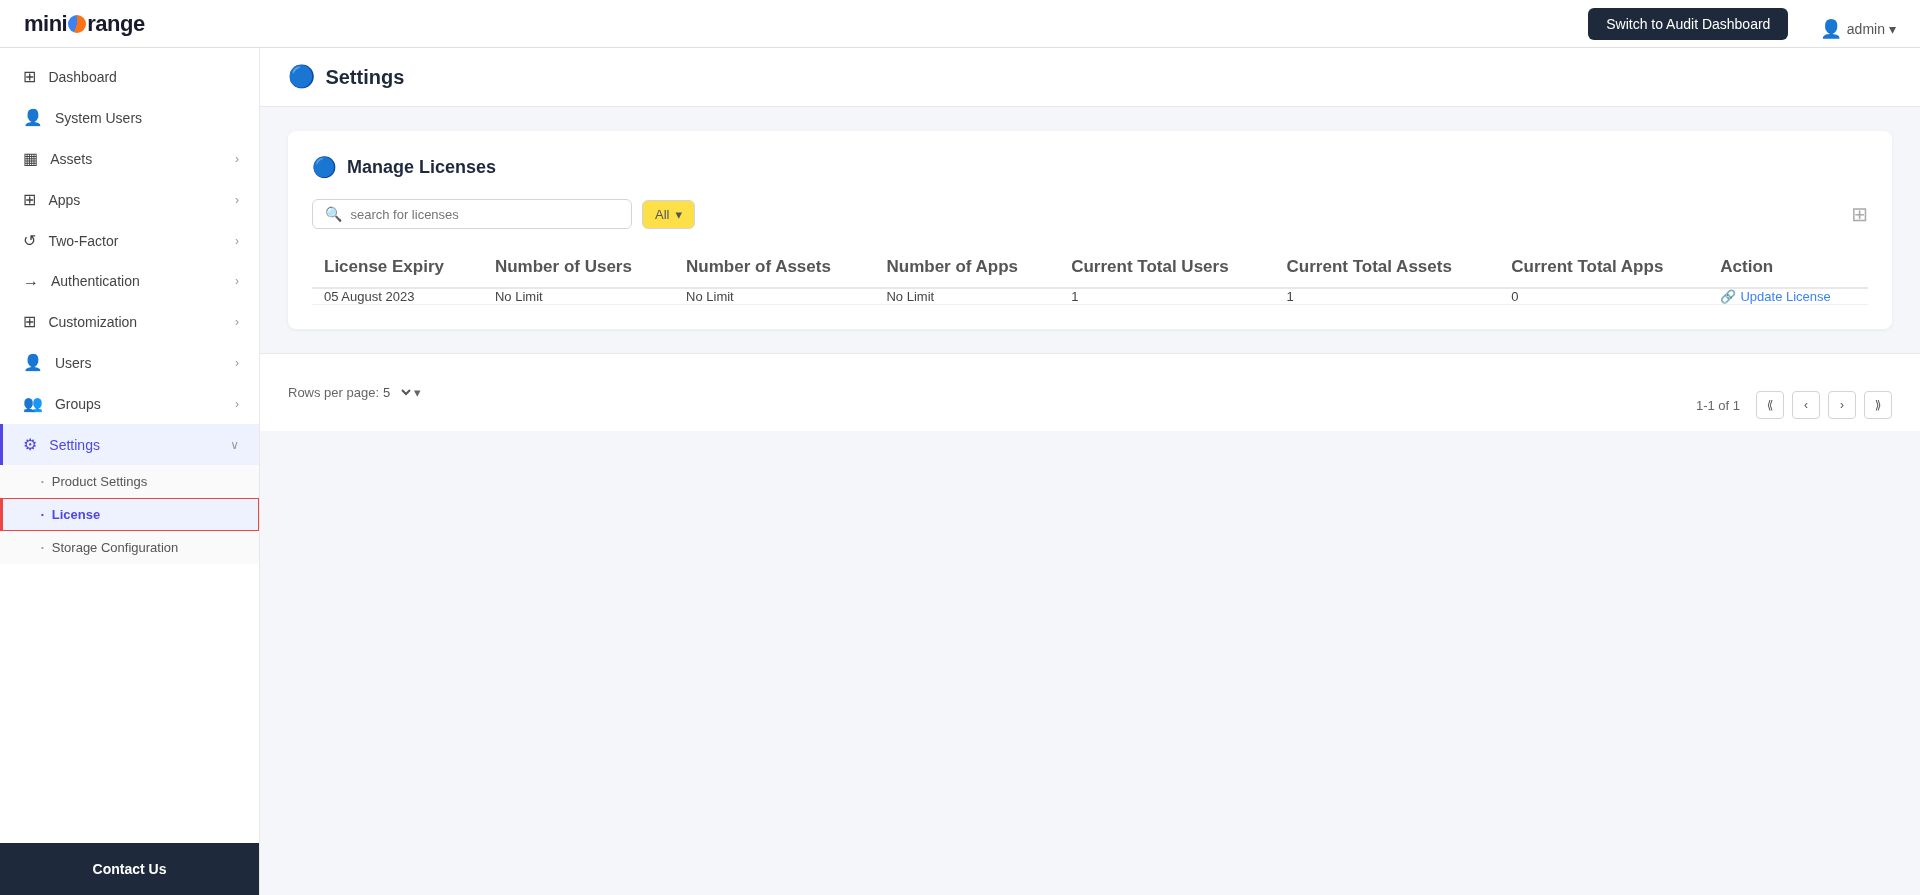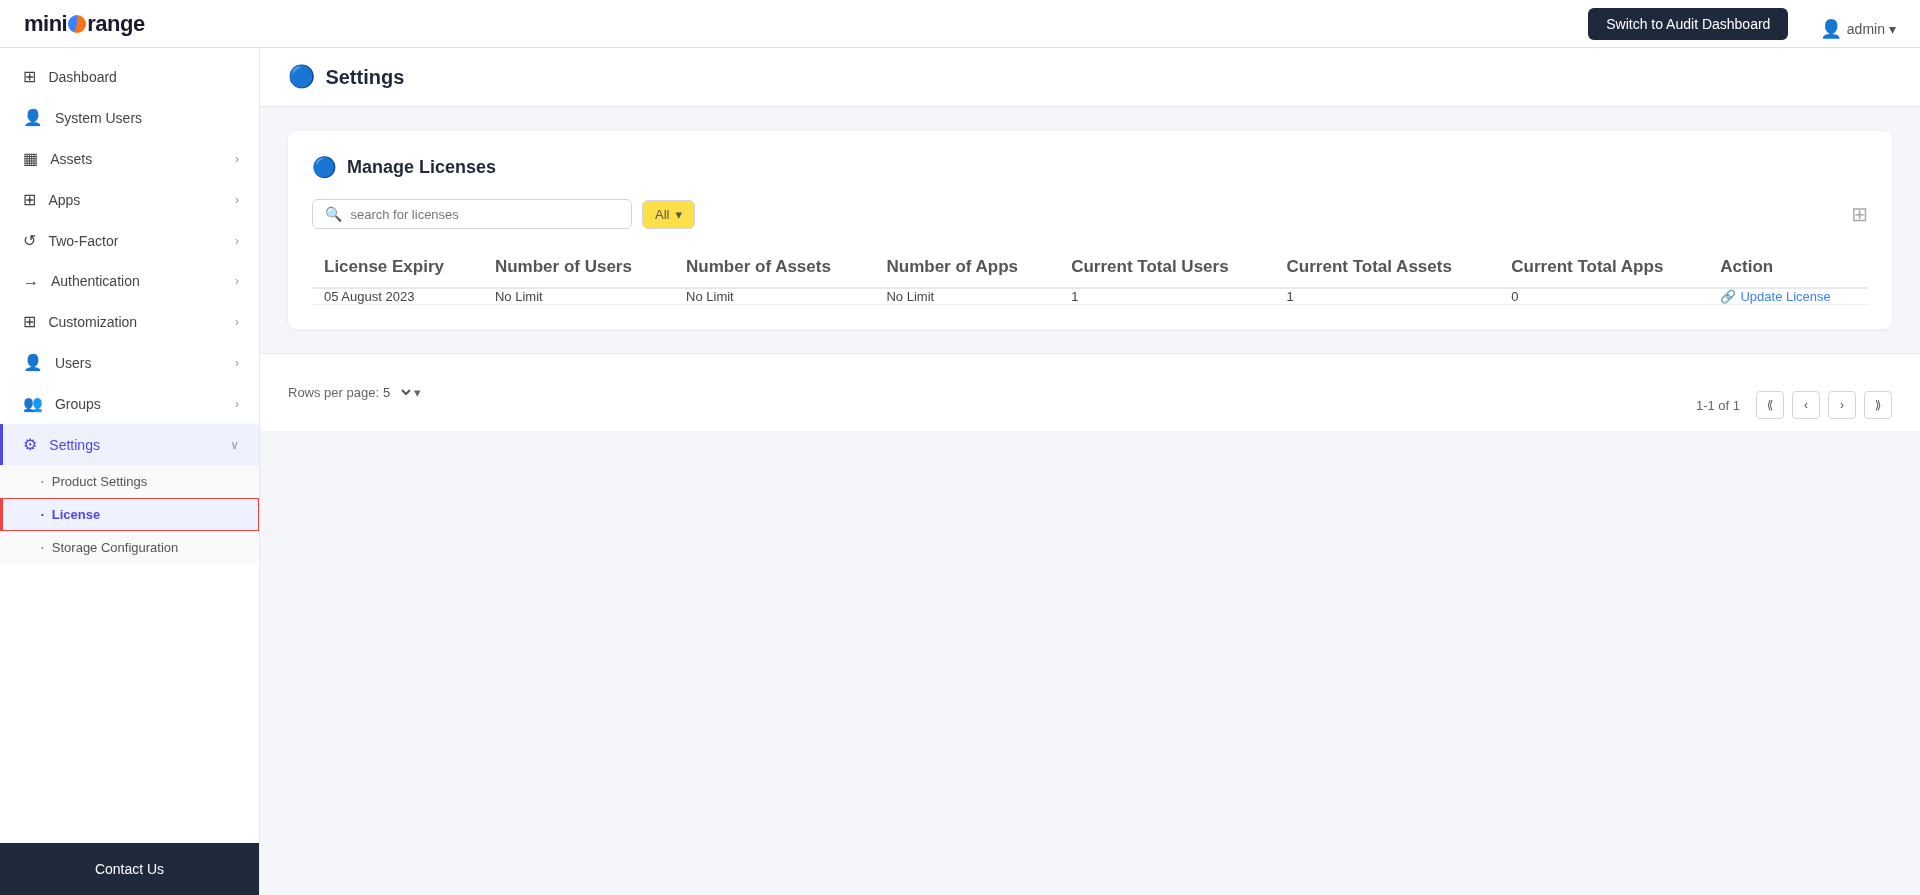--- a/index.html
+++ b/index.html
@@ -51,21 +51,21 @@
     }
     .sidebar-sub-item.active-sub {
       color: #4f46e5; font-weight: 600; background: #eef2ff;
       border-left: 3px solid #ef4444; border-radius: 0;
       outline: 1.5px solid #ef4444; outline-offset: -1.5px;
     }
     .dot { font-size: 8px; color: #999; }
     .dot-active { color: #4f46e5; }
     .sidebar-footer {
       background: #1e293b; color: #fff; text-align: center;
-      padding: 18px; font-size: 14px; font-weight: 400; cursor: pointer;
+      padding: 18px; font-size: 14px; font-weight: 700; cursor: pointer;
     }
 
     
     .main { flex: 1; overflow-y: auto; background: #f5f6fa; }
     .page-header {
       background: #fff; padding: 16px 28px; display: flex; align-items: center;
       gap: 10px; border-bottom: 1px solid #e8e8e8;
     }
     .page-header-icon { font-size: 22px; color: #4f46e5; }
     .page-title { font-size: 20px; font-weight: 600; color: #1e293b; }

